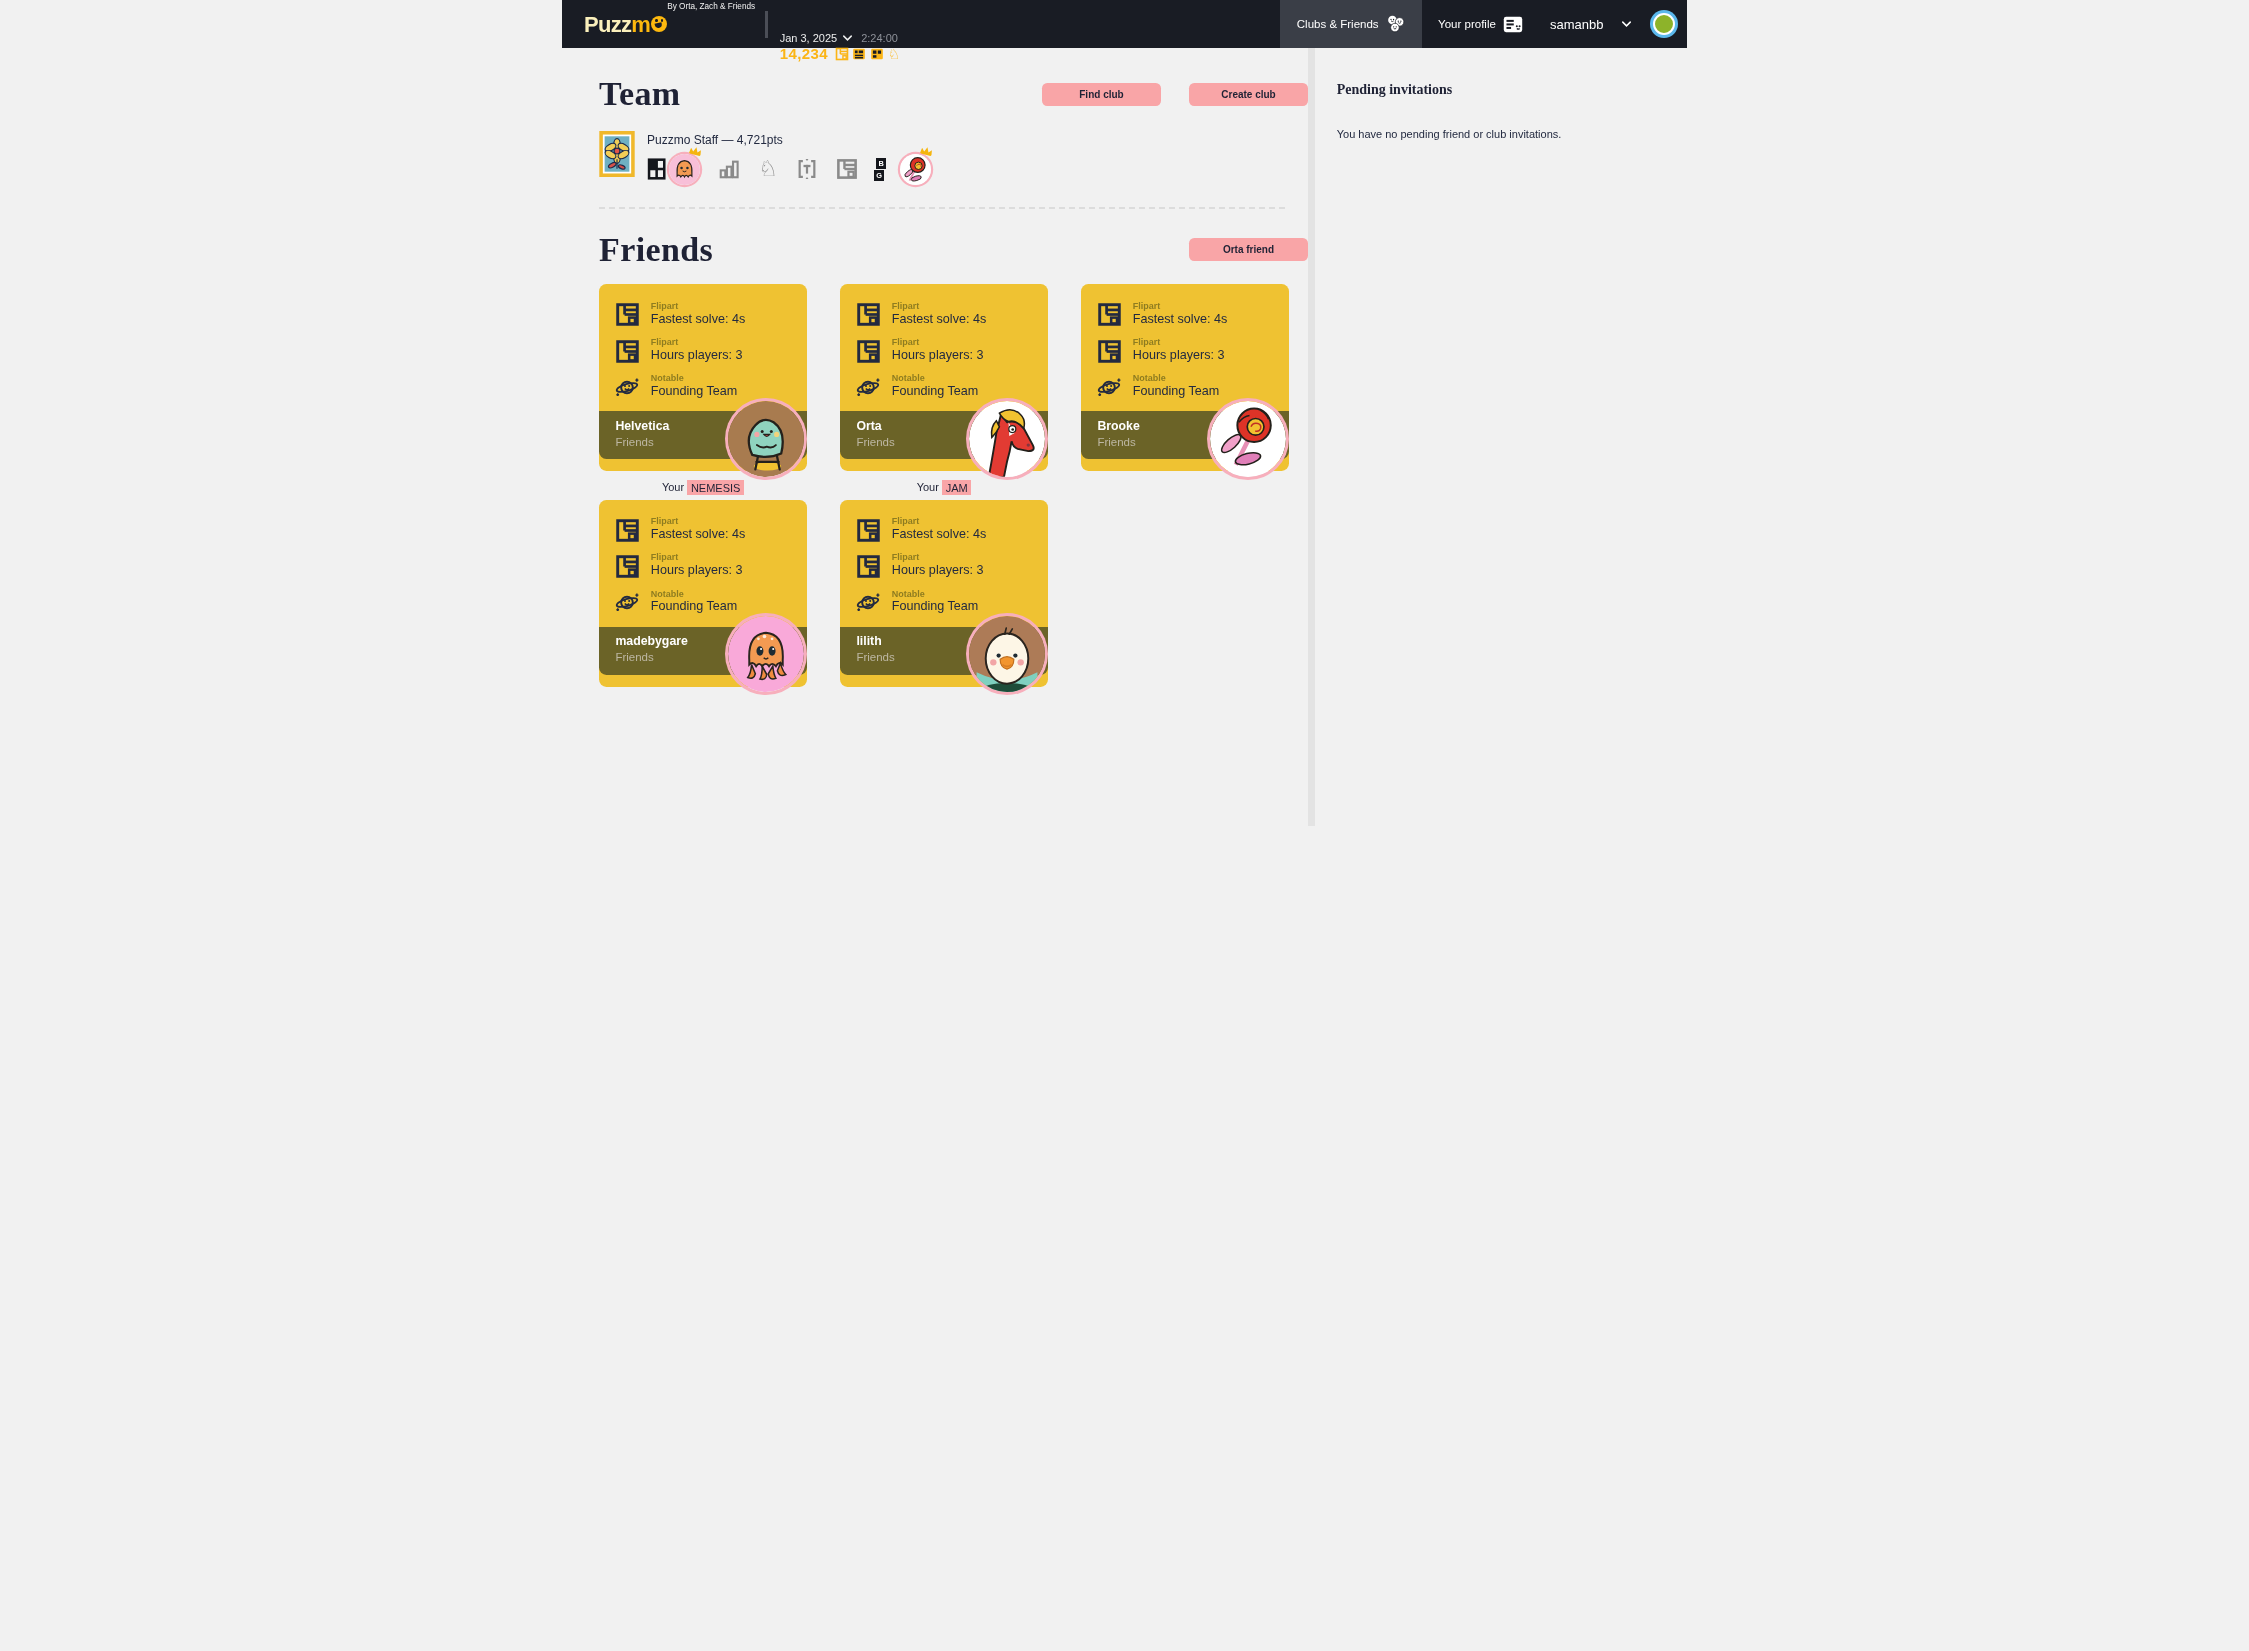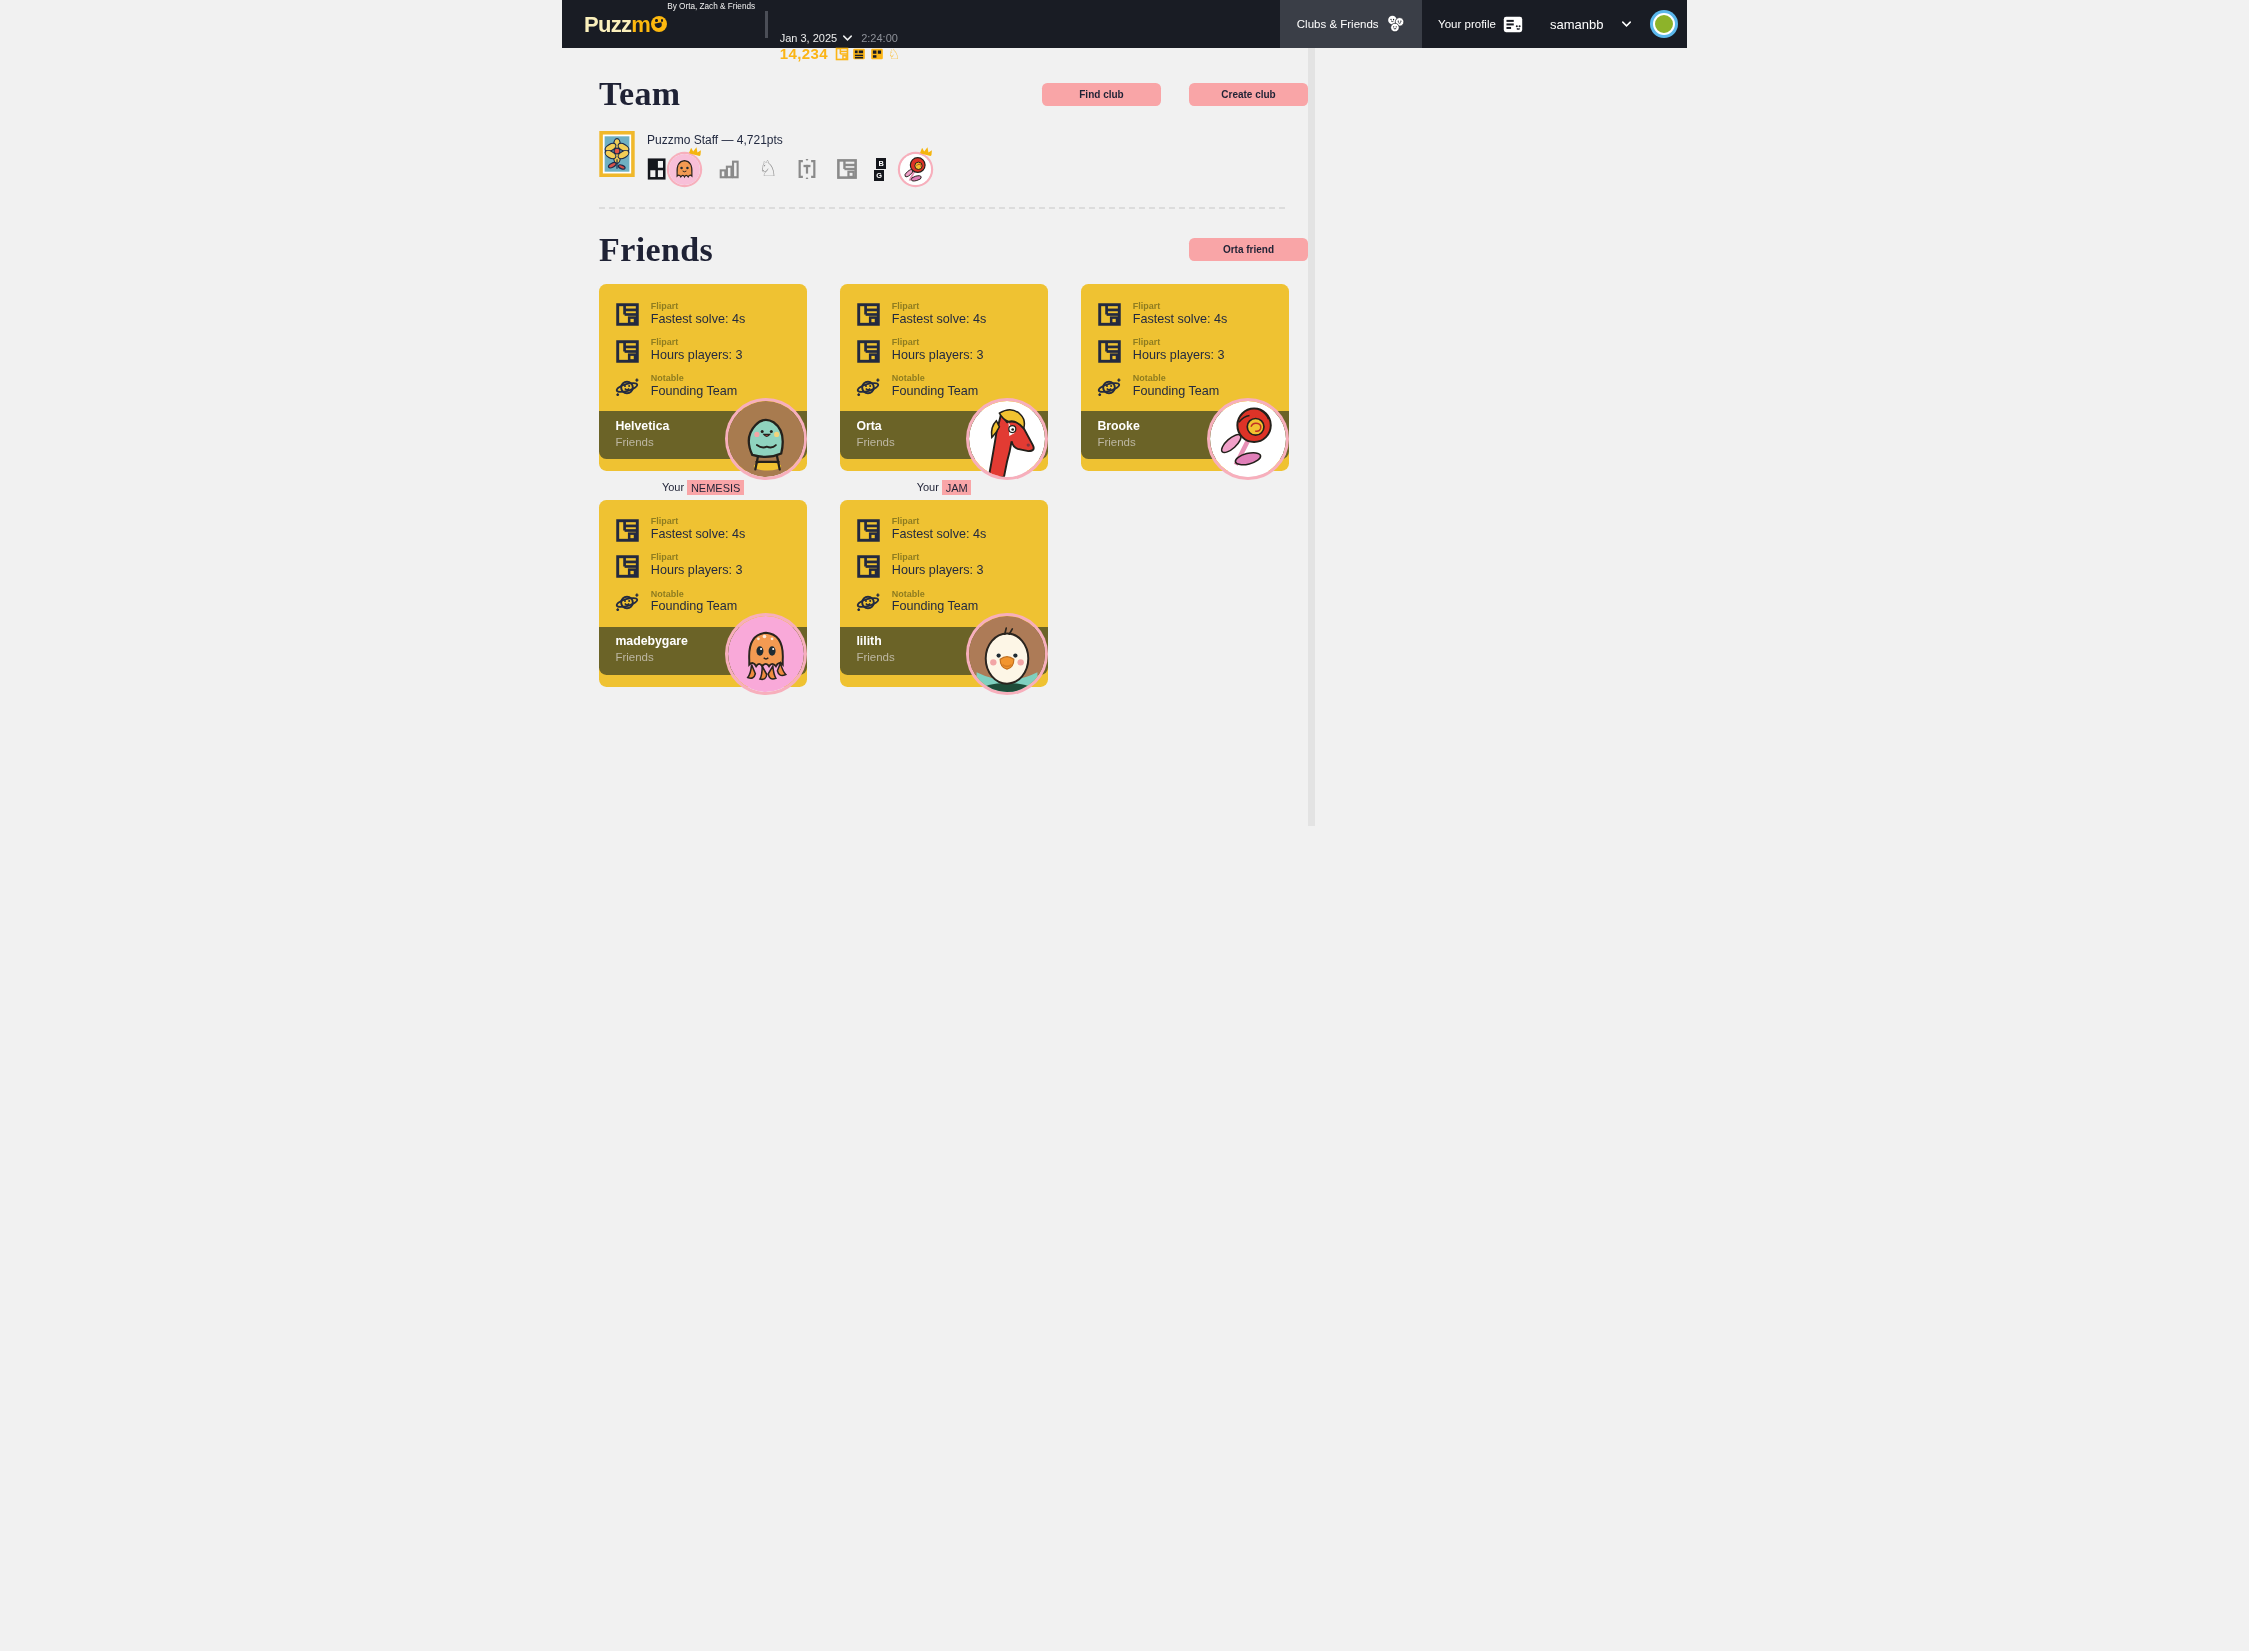--- a/index.html
+++ b/index.html
@@ -575,15 +575,19 @@
                   <circle cx="68" cy="61" r="4.2" fill="#f2a6a6"></circle>
               </svg>
             </span>
           </article>
         </div>
       </section>
     </main>
 
     <div class="v-divider"></div>
 
+    <aside class="side">
+      <h2>Pending invitations</h2>
+      <p>You have no pending friend or club invitations.</p>
+    </aside>
   </div>
 </div>
 
 
 </body></html>

